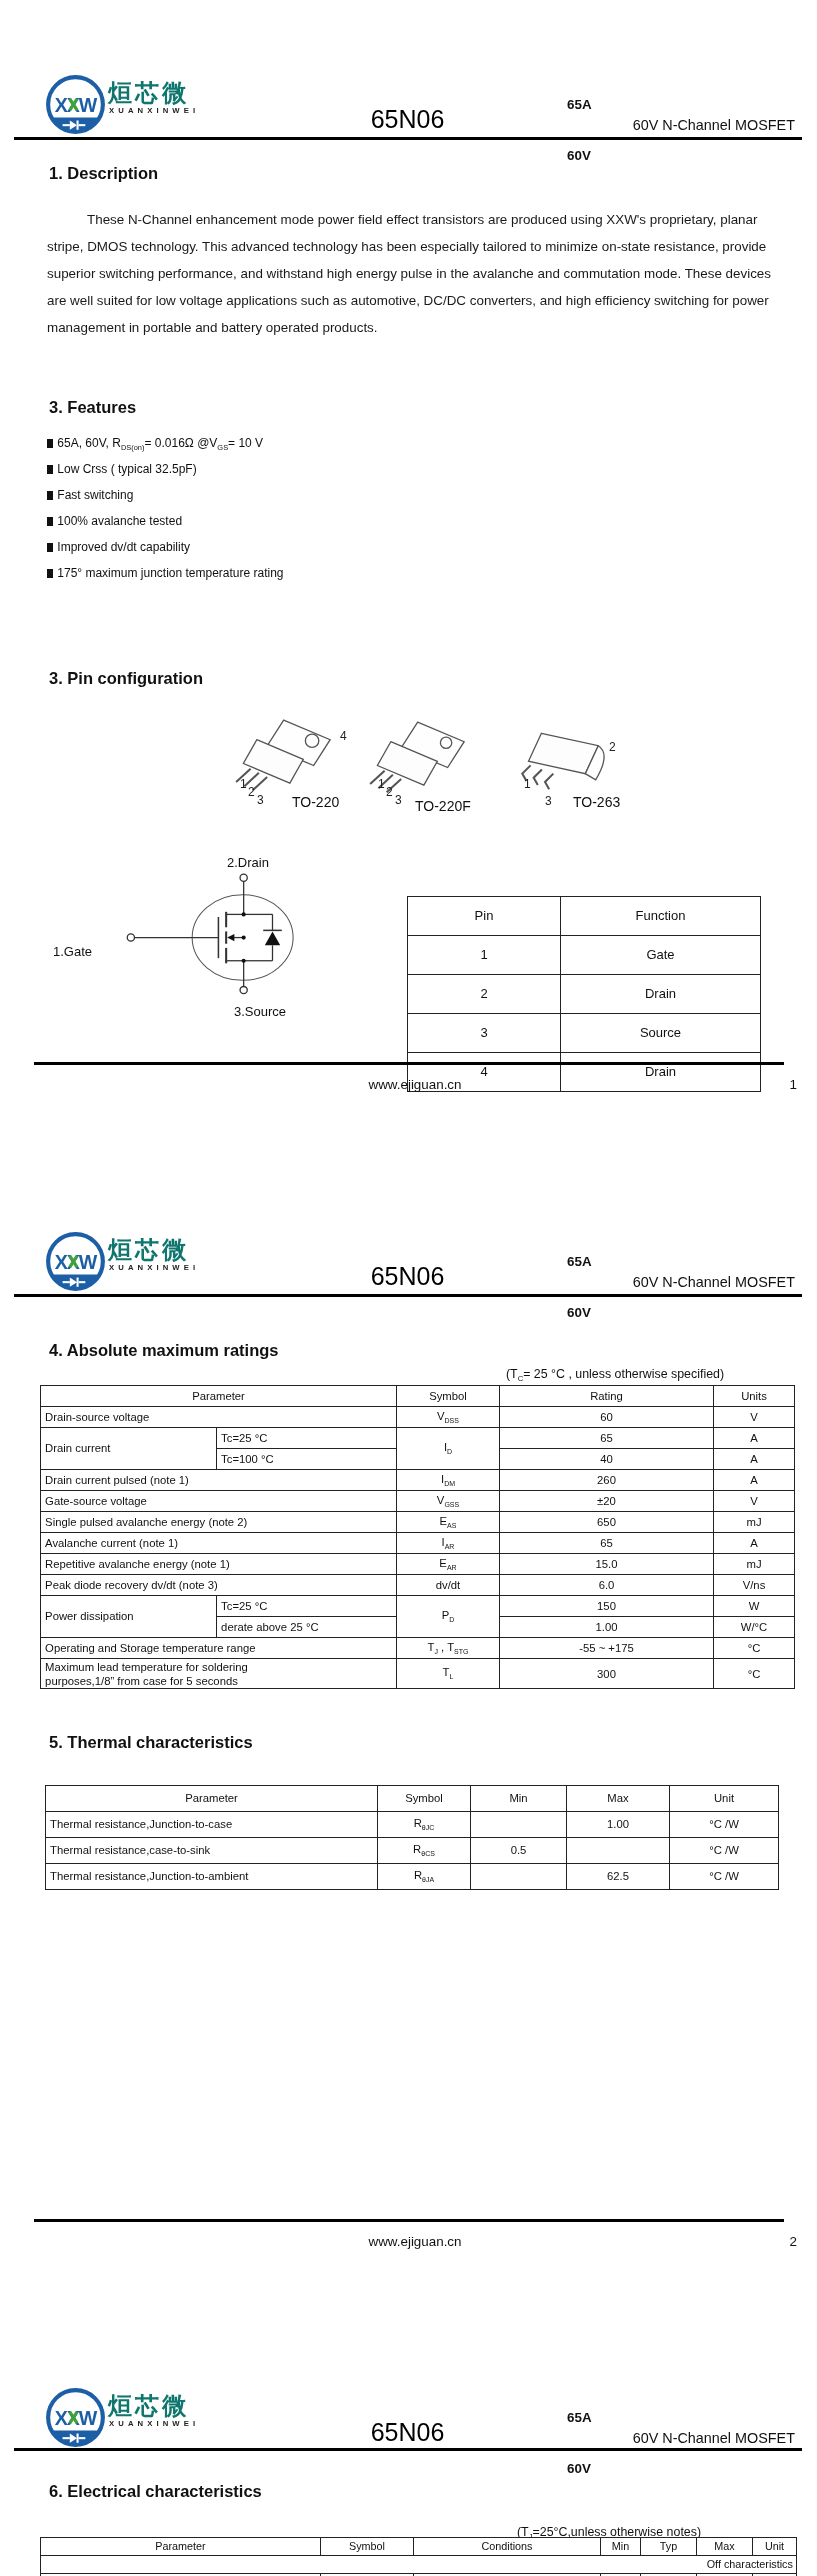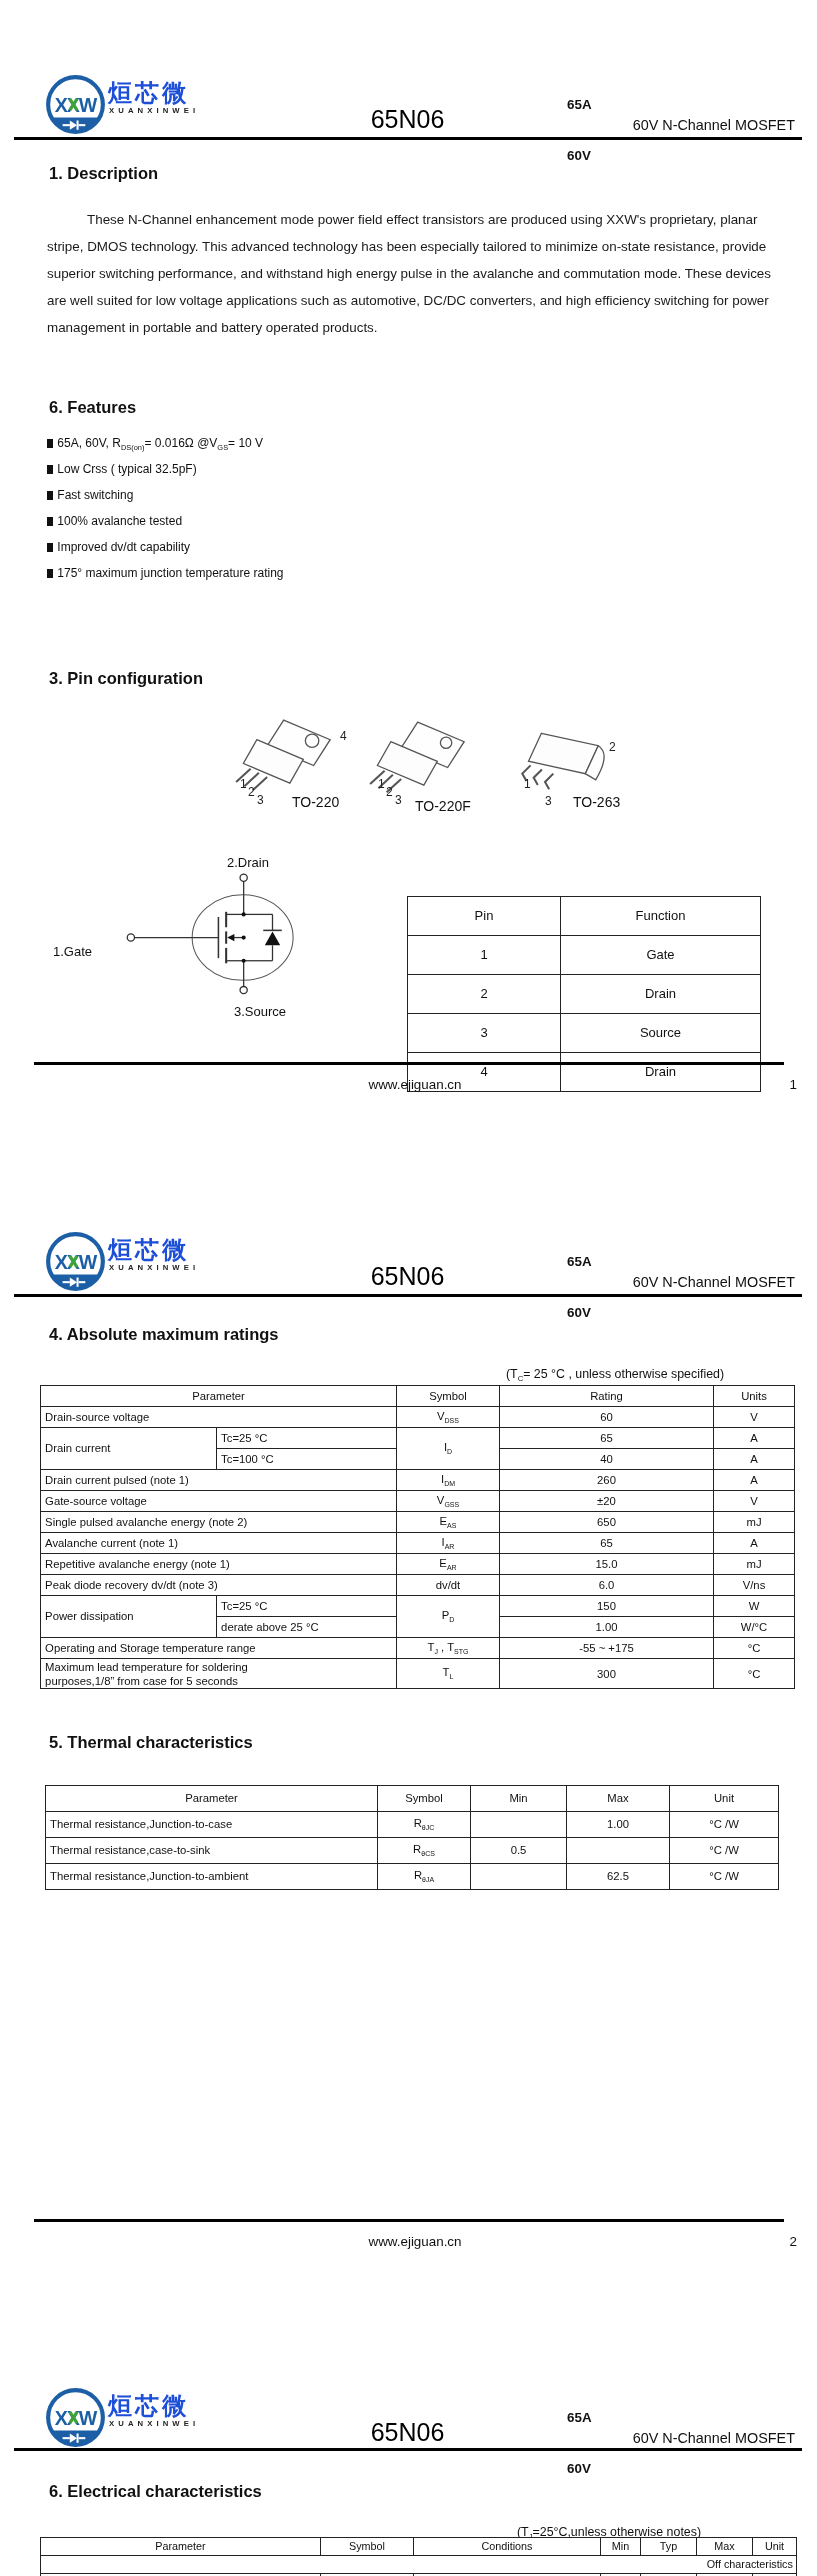--- a/index.html
+++ b/index.html
@@ -16,21 +16,21 @@
   table.sheet{border-collapse:collapse;table-layout:fixed;position:absolute;border:1.5px solid #111;background:#fff;}
   table.sheet td{border:1px solid #222;font-size:11.3px;text-align:center;vertical-align:middle;
                  padding:0.5px 4.1px;line-height:1.25;color:#111;overflow:hidden;}
   table.sheet td.l{text-align:left;}
   table.sheet td.sec{text-align:right;padding-left:5.2px;}
   #abs-table td{height:19px;}
   #thermal-table td{height:24px;}
   #pin-table td{height:37px;font-size:13px;}
   #elec-table td{height:16px;font-size:10.8px;padding:0.5px 3.1px;}
   sub{font-size:0.62em;}
-  .hdr-cn{font-weight:bold;font-size:24px;letter-spacing:3.1px;color:#1d4ed8;}
+  .hdr-cn{font-weight:bold;font-size:24px;letter-spacing:3.1px;color:#0f766e;}
   .hdr-en{font-size:7.7px;letter-spacing:4.1px;color:#222;font-weight:bold;}
   .hdr-part{font-size:25px;color:#000;text-align:center;}
   .hdr-rating{display:flex;justify-content:flex-end;gap:36px;font-size:13.4px;font-weight:bold;flex-direction:column;}
   .hdr-sub{font-size:14.4px;text-align:right;}
   .ftr-site{font-size:13.4px;text-align:center;}
   .ftr-num{font-size:13.4px;text-align:right;}
   .note-right{font-size:12.4px;text-align:center;white-space:nowrap;}
   .pkg-label{font-size:14px;white-space:nowrap;}
   .pin-digit{font-size:12px;color:#222;}
   .sym-label{font-size:13px;white-space:nowrap;}
@@ -61,21 +61,21 @@
     <div class="abs hdr-rating" style="left:567px;top:97px;width:228px">
       <span>65A</span>
       <span>60V</span>
     </div>
     <div class="abs hdr-sub" style="left:567px;top:117px;width:228px">60V N-Channel MOSFET</div>
     <div class="rule" style="left:14.4px;top:137px;width:788px;height:3.1px"></div>
 
     <div class="abs sec-title" style="left:49px;top:164px">1. Description</div>
     <div class="abs body-text" style="left:47px;top:206px;width:742px">These N-Channel enhancement mode power field effect transistors are produced using XXW's proprietary, planar stripe, DMOS technology. This advanced technology has been especially tailored to minimize on-state resistance, provide superior switching performance, and withstand high energy pulse in the avalanche and commutation mode. These devices are well suited for low voltage applications such as automotive, DC/DC converters, and high efficiency switching for power management in portable and battery operated products.</div>
 
-    <div class="abs sec-title" style="left:49px;top:398px">6. Features</div>
+    <div class="abs sec-title" style="left:49px;top:398px">3. Features</div>
     <div class="abs" style="left:47px;top:435px;width:618px">
         <div class="feat-item">
           <span class="feat-bullet"></span>
           <span class="feat-text">65A, 60V, R<sub>DS(on)</sub>= 0.016Ω @V<sub>GS</sub>= 10 V</span>
         </div>
         <div class="feat-item">
           <span class="feat-bullet"></span>
           <span class="feat-text">Low Crss ( typical 32.5pF)</span>
         </div>
         <div class="feat-item">
@@ -227,21 +227,21 @@
     <div class="abs hdr-cn" style="left:108px;top:77px">烜芯微</div>
     <div class="abs hdr-en" style="left:109px;top:106px">XUANXINWEI</div>
     <div class="abs hdr-part" style="left:330px;top:105px;width:155px">65N06</div>
     <div class="abs hdr-rating" style="left:567px;top:97px;width:228px">
       <span>65A</span>
       <span>60V</span>
     </div>
     <div class="abs hdr-sub" style="left:567px;top:117px;width:228px">60V N-Channel MOSFET</div>
     <div class="rule" style="left:14.4px;top:137px;width:788px;height:3.1px"></div>
 
-    <div class="abs sec-title" style="left:49px;top:168px">4. Absolute maximum ratings</div>
+    <div class="abs sec-title" style="left:49px;top:184px">4. Absolute maximum ratings</div>
     <div class="abs note-right" style="left:464px;top:210px;width:302px">(T<sub>C</sub>= 25 °C , unless otherwise specified)</div>
 
     <table class="sheet" id="abs-table" style="left:40px;top:228px;width:755px">
       <colgroup>
         <col style="width:176px">
           <col style="width:180px">
           <col style="width:103px">
         <col style="width:214px">
           <col style="width:81px">
       </colgroup>

